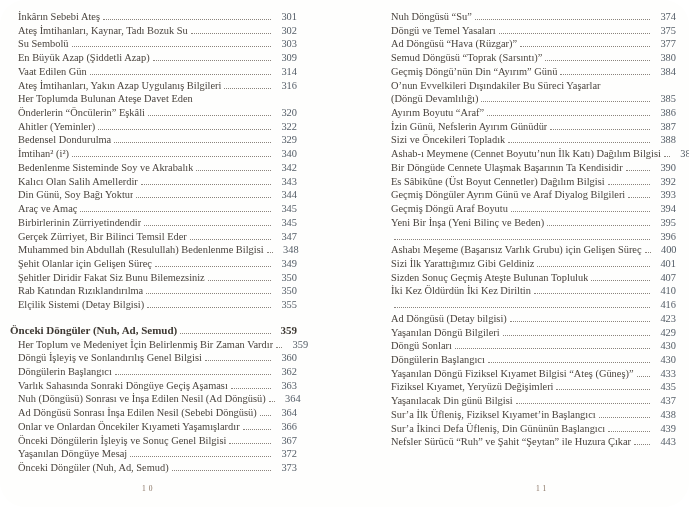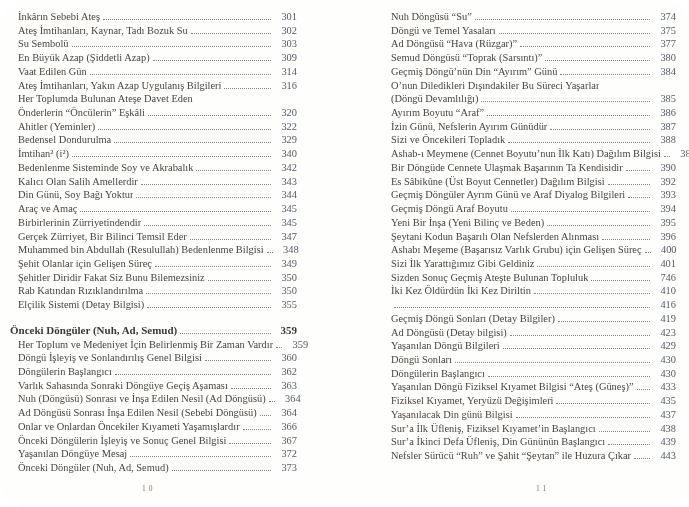--- a/index.html
+++ b/index.html
@@ -267,21 +267,21 @@
         <span class="t">Semud Döngüsü “Toprak (Sarsıntı)”</span>
         <span class="leader"></span>
         <span class="num">380</span>
       </div>
       <div class="row">
         <span class="t">Geçmiş Döngü’nün Din “Ayırım” Günü</span>
         <span class="leader"></span>
         <span class="num">384</span>
       </div>
       <div class="row wrap-first">
-        <span class="t">O’nun Diledikleri Dışındakiler Bu Süreci Yaşarlar</span>
+        <span class="t">O’nun Evvelkileri Dışındakiler Bu Süreci Yaşarlar</span>
       </div>
       <div class="row">
         <span class="t">(Döngü Devamlılığı)</span>
         <span class="leader"></span>
         <span class="num">385</span>
       </div>
       <div class="row">
         <span class="t">Ayırım Boyutu “Araf”</span>
         <span class="leader"></span>
         <span class="num">386</span>
@@ -320,54 +320,48 @@
         <span class="t">Geçmiş Döngü Araf Boyutu</span>
         <span class="leader"></span>
         <span class="num">394</span>
       </div>
       <div class="row">
         <span class="t">Yeni Bir İnşa (Yeni Bilinç ve Beden)</span>
         <span class="leader"></span>
         <span class="num">395</span>
       </div>
       <div class="row">
-        <span class="t">Şeytani Kodun Başarılı Olan Nefslerden Alınması</span>
         <span class="leader"></span>
         <span class="num">396</span>
       </div>
       <div class="row">
         <span class="t">Ashabı Meşeme (Başarısız Varlık Grubu) için Gelişen Süreç</span>
         <span class="leader"></span>
         <span class="num">400</span>
       </div>
       <div class="row">
         <span class="t">Sizi İlk Yarattığımız Gibi Geldiniz</span>
         <span class="leader"></span>
         <span class="num">401</span>
       </div>
       <div class="row">
         <span class="t">Sizden Sonuç Geçmiş Ateşte Bulunan Topluluk</span>
         <span class="leader"></span>
-        <span class="num">746</span>
+        <span class="num">407</span>
       </div>
       <div class="row">
         <span class="t">İki Kez Öldürdün İki Kez Diriltin</span>
         <span class="leader"></span>
         <span class="num">410</span>
       </div>
       <div class="row">
         <span class="leader"></span>
         <span class="num">416</span>
       </div>
       <div class="row">
-        <span class="t">Geçmiş Döngü Sonları (Detay Bilgiler)</span>
-        <span class="leader"></span>
-        <span class="num">419</span>
-      </div>
-      <div class="row">
         <span class="t">Ad Döngüsü (Detay bilgisi)</span>
         <span class="leader"></span>
         <span class="num">423</span>
       </div>
       <div class="row">
         <span class="t">Yaşanılan Döngü Bilgileri</span>
         <span class="leader"></span>
         <span class="num">429</span>
       </div>
       <div class="row">

